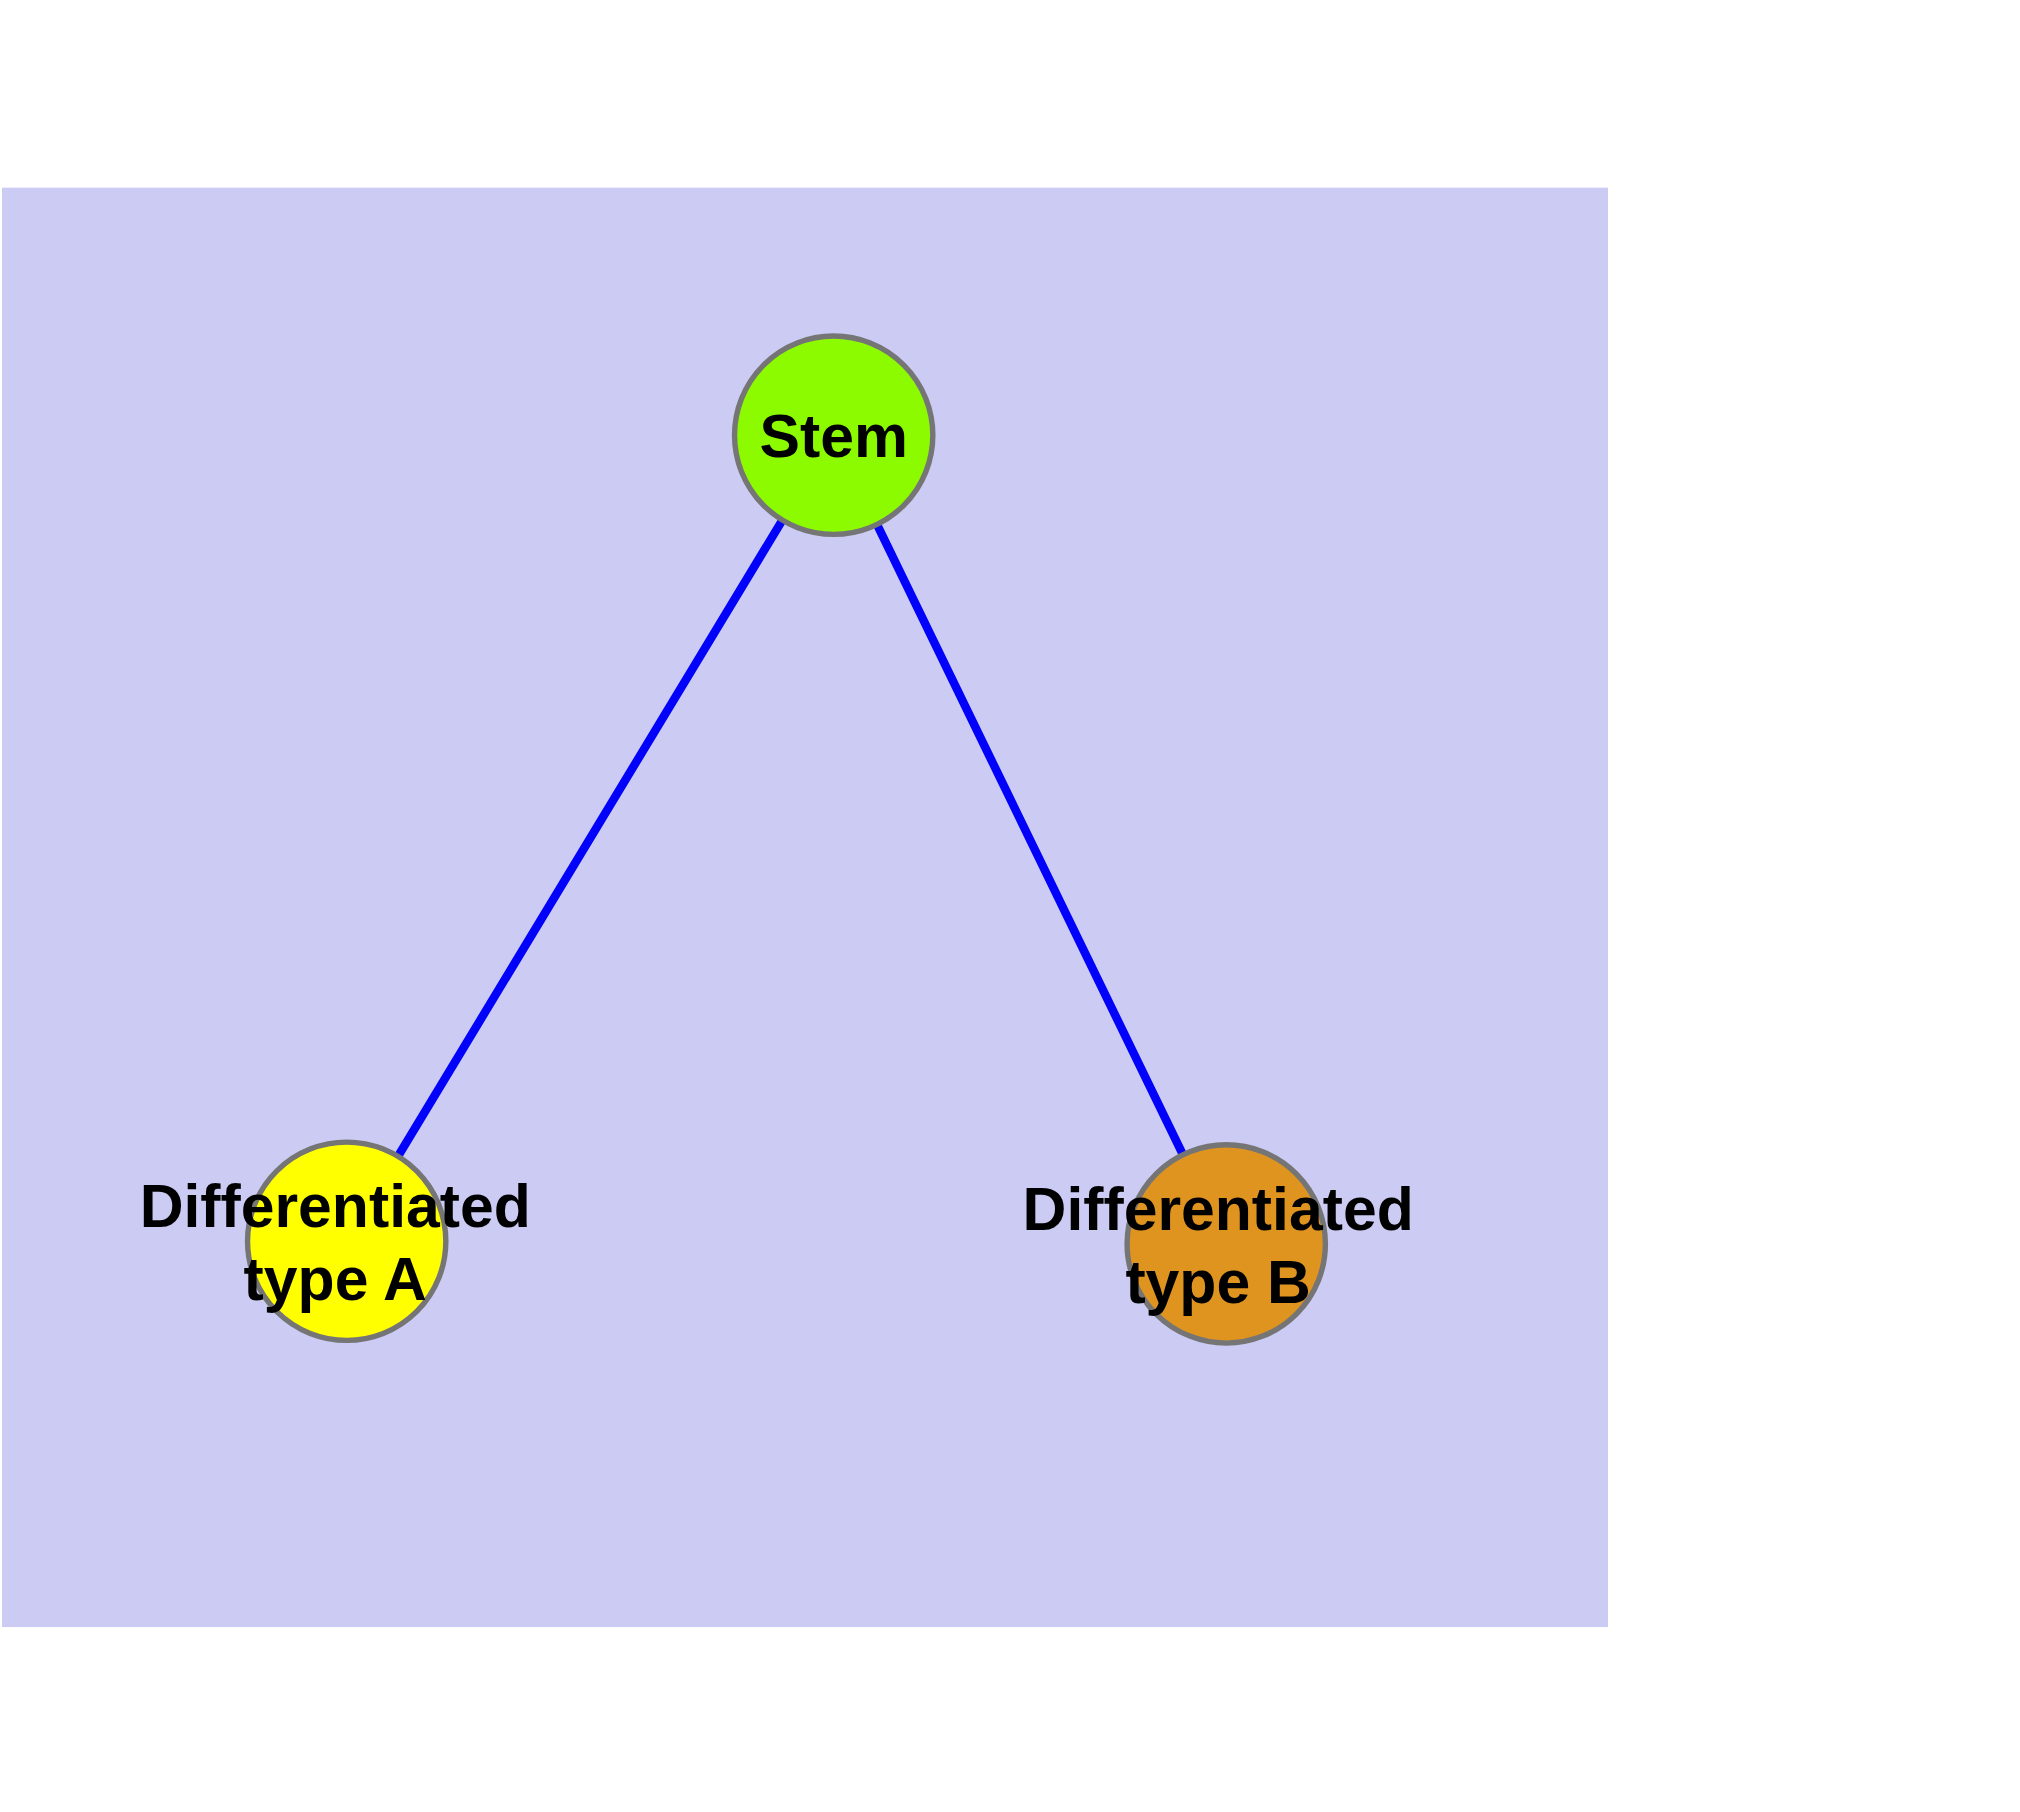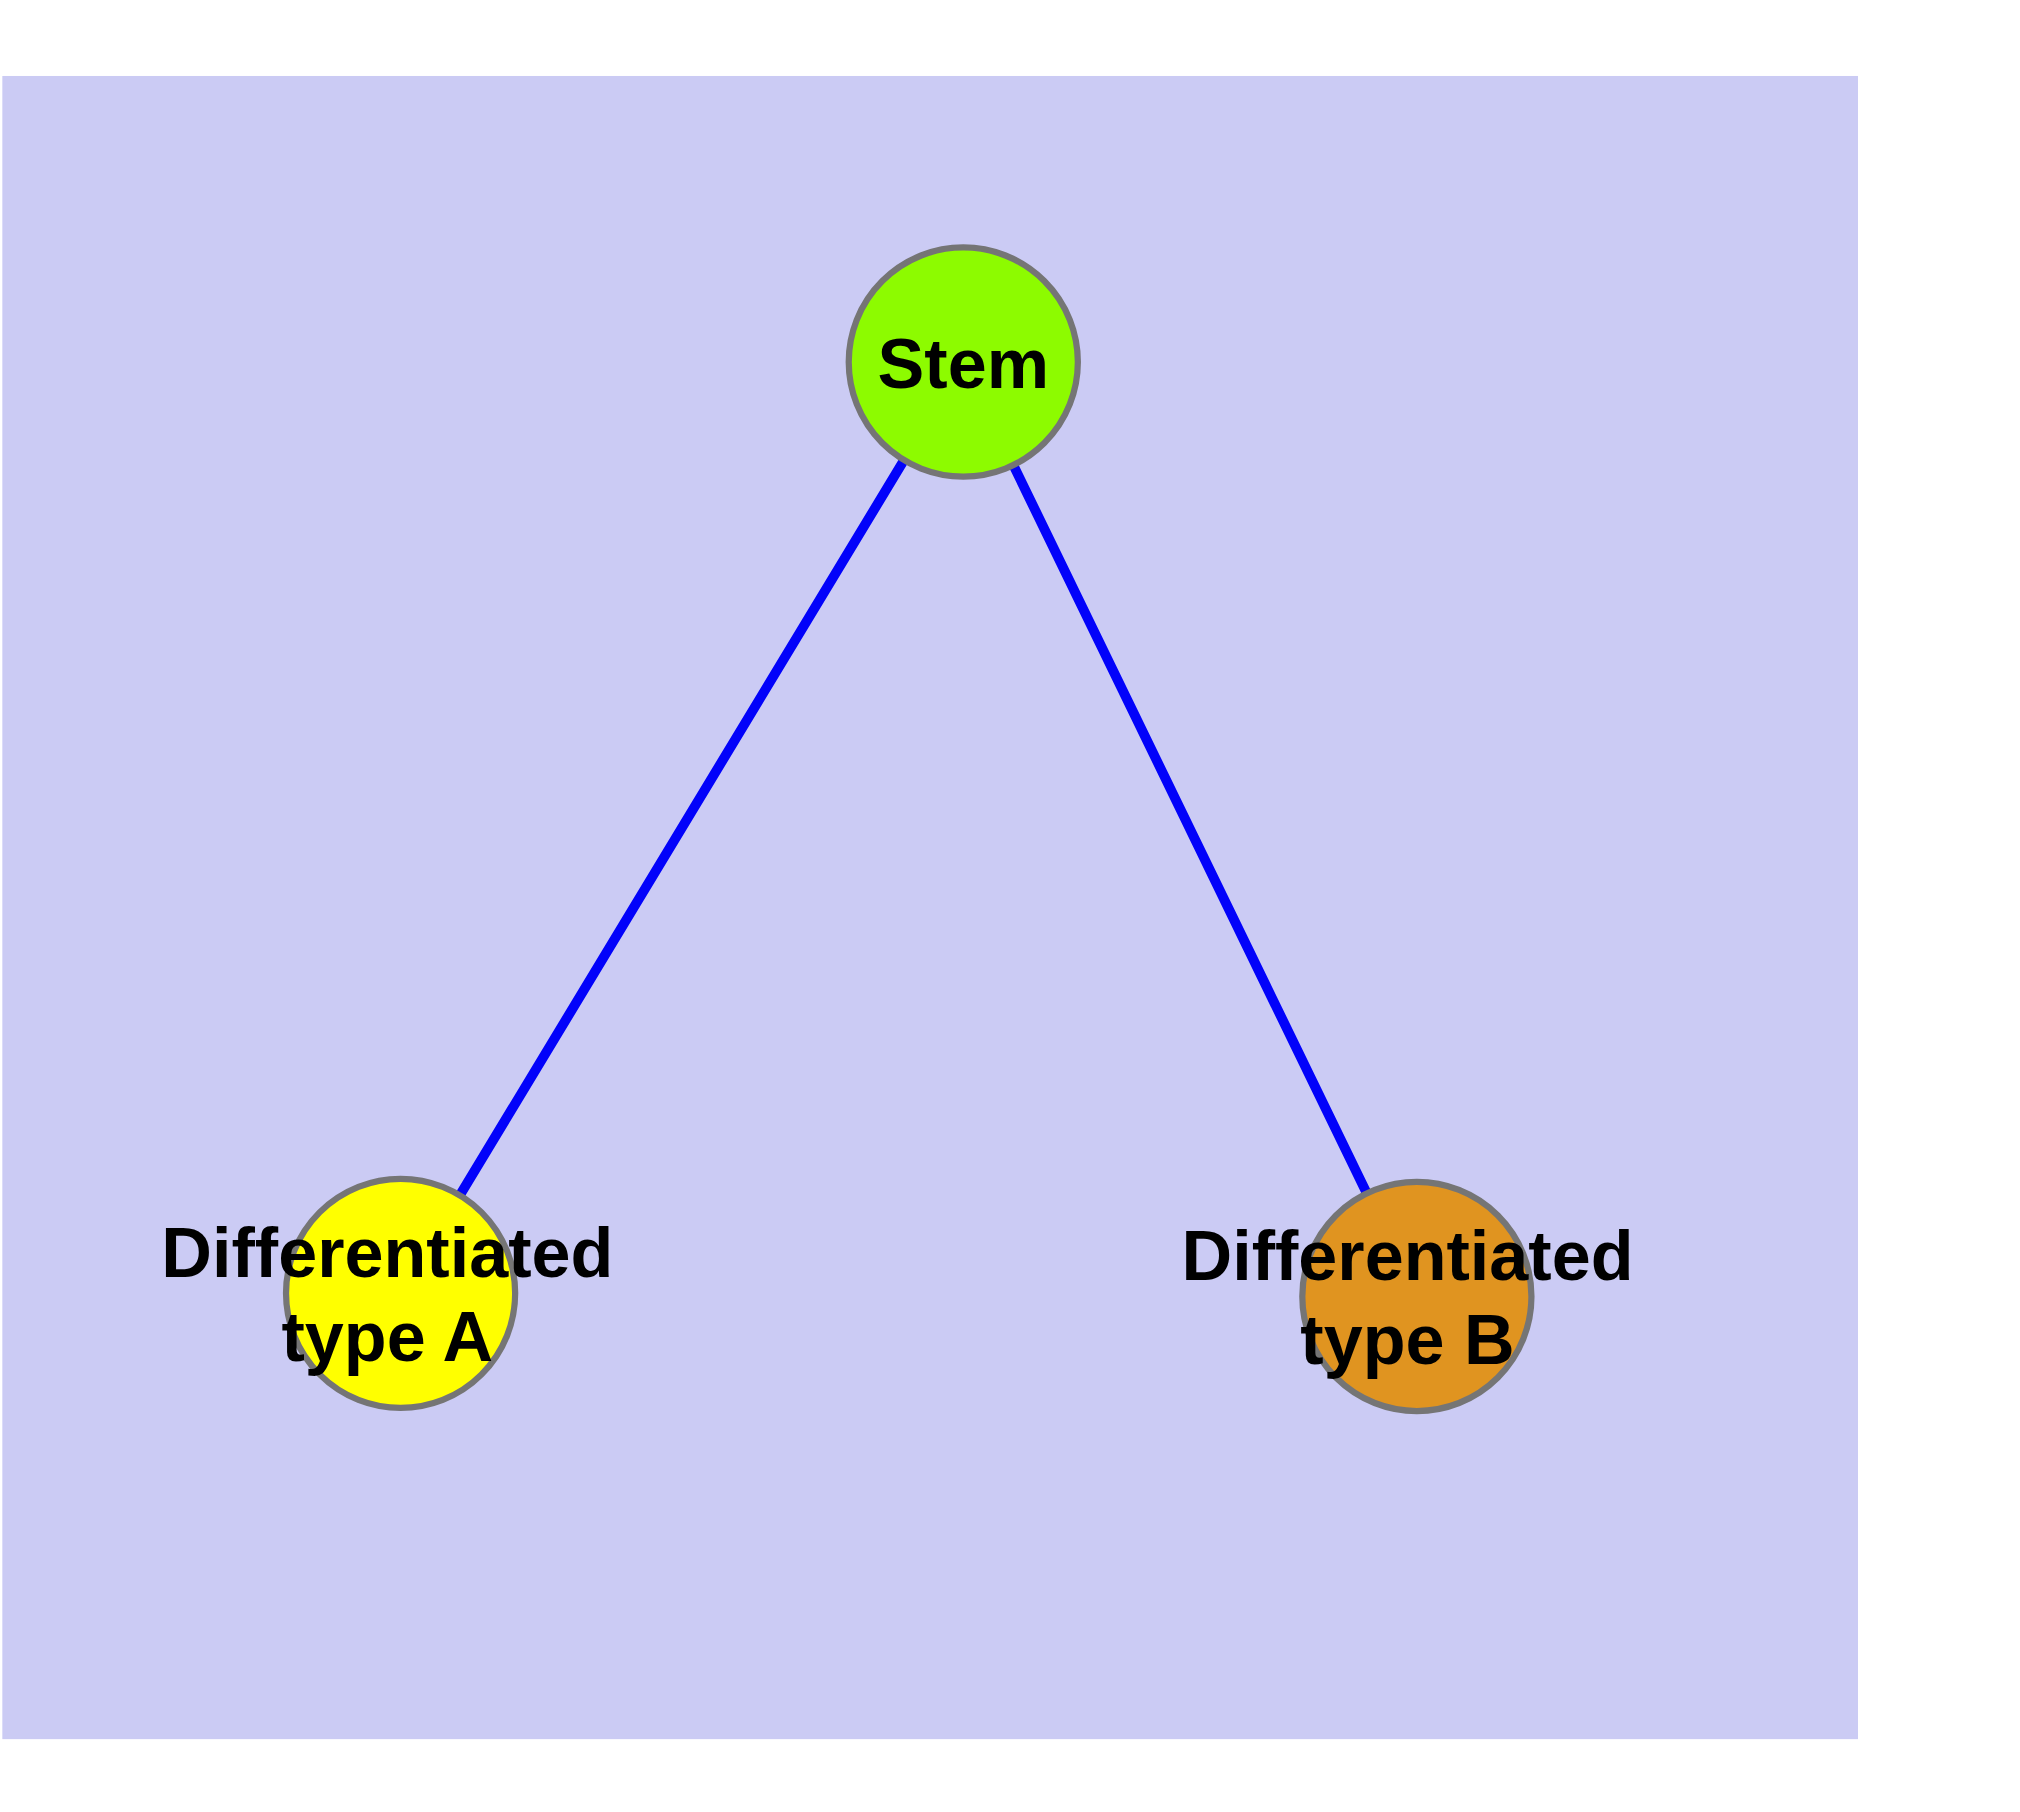--- a/index.html
+++ b/index.html
@@ -2,21 +2,21 @@
 <html style="font-size:13.6px"><head>
 <meta charset="utf-8">
 <style>
   html, body {
     margin: 0;
     padding: 0;
     background: #ffffff;
   }
   .stage {
     position: relative;
-    width: 1858px;
+    width: 1608px;
     height: 1812px;
     overflow: hidden;
   }
   .stage svg {
     display: block;
     width: 100%;
     height: 100%;
   }
   .node-label {
     font-family: "Liberation Sans", "DejaVu Sans", sans-serif;

